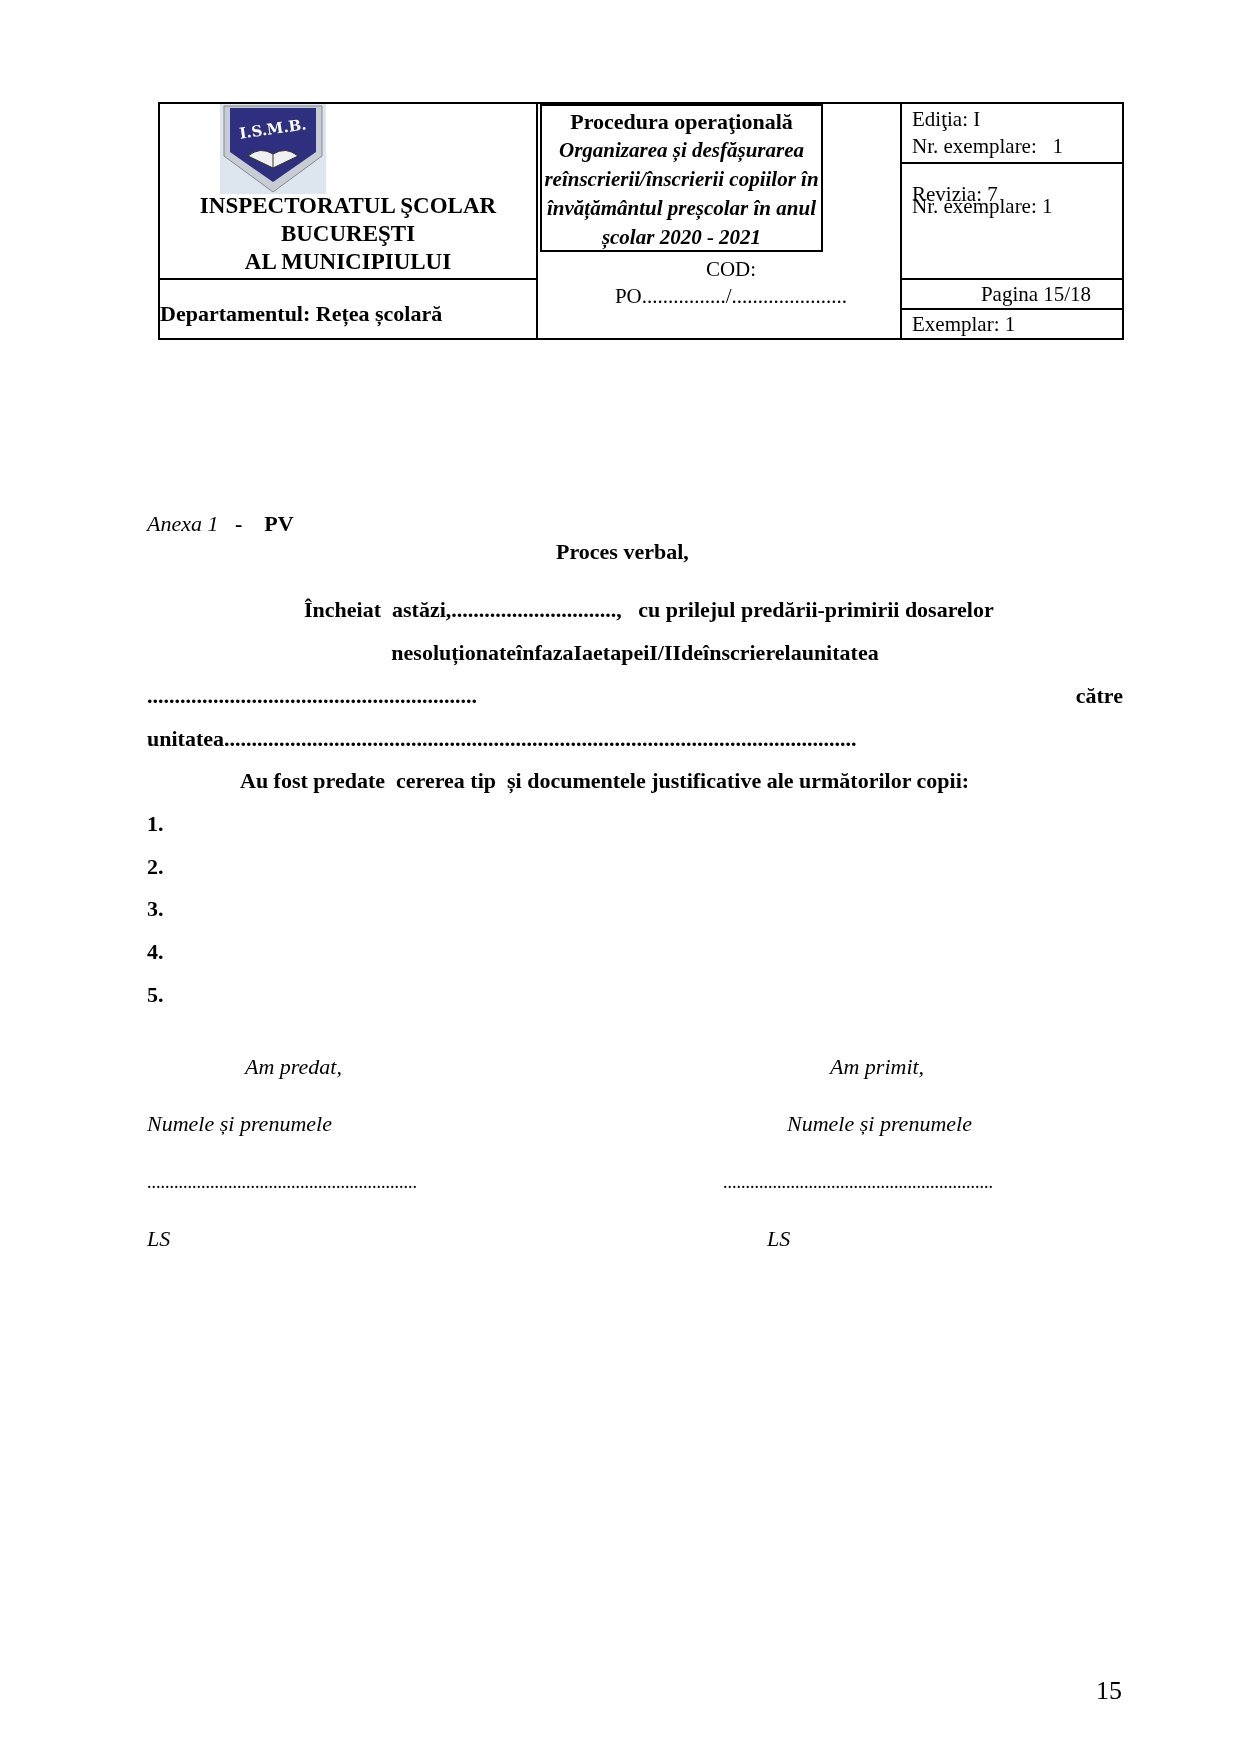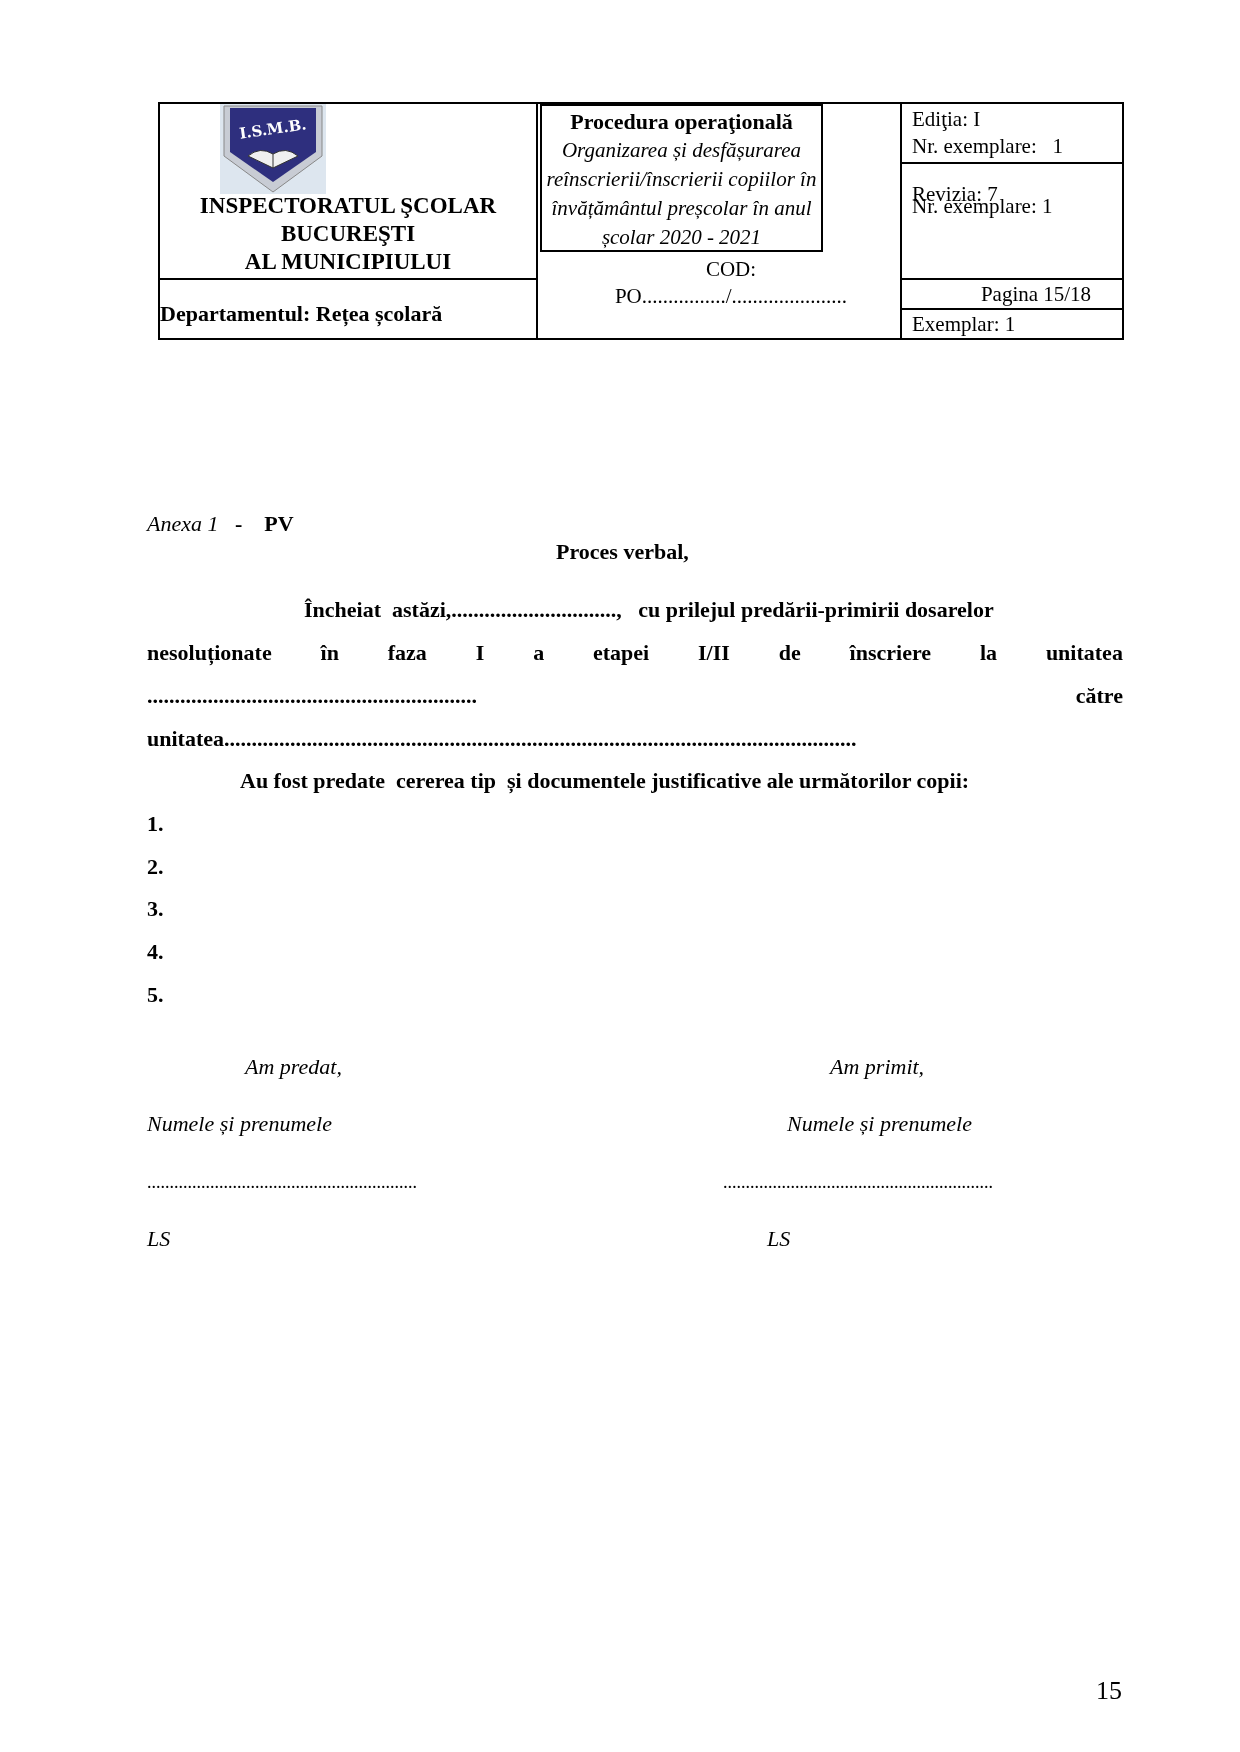--- a/index.html
+++ b/index.html
@@ -16,21 +16,21 @@
     .col-mid { position: absolute; left: 378px; top: 0; width: 362px; height: 100%; }
     .col-right { position: absolute; left: 742px; top: 0; width: 180px; height: 100%; border-radius: 30px; }
 
     .logo { position: absolute; left: 60px; top: 0; width: 106px; height: 90px; background: #d8e4f0; }
     .logo svg { display: block; }
     .inst-name { position: absolute; left: 0; top: 88px; width: 376px; text-align: center; font-weight: bold; font-size: 23px; line-height: 28px; }
     .dept { position: absolute; left: 0; top: 196px; width: 376px; text-align: left; font-weight: bold; font-size: 22px; line-height: 28px; }
 
     .proc-box { position: absolute; left: 2px; top: 0; width: 283px; height: 148px; border: 2px solid #000; box-sizing: border-box; text-align: center; }
     .proc-title { font-weight: bold; font-size: 22px; line-height: 28px; margin-top: 2px; }
-    .proc-sub { font-weight: normal; font-style: italic; font-size: 21px; line-height: 29px; }
+    .proc-sub { font-weight: bold; font-style: italic; font-size: 21px; line-height: 29px; }
     .cod { position: absolute; left: 0; top: 152px; width: 362px; text-align: center; font-size: 21px; line-height: 27px; padding-left: 12px; }
 
     .r-cell { position: absolute; left: 10px; font-size: 21px; line-height: 28px; white-space: pre; }
     .r-center { position: absolute; left: 0; width: 220px; text-align: center; font-size: 21px; line-height: 28px; }
 
     
     .txt { position: absolute; font-size: 22px; line-height: 28px; white-space: pre; }
     .b { font-weight: bold; }
     .i { font-style: italic; }
     .justify-row { position: absolute; left: 147px; width: 976px; display: flex; justify-content: space-between; font-weight: bold; font-size: 22px; line-height: 28px; }
@@ -91,21 +91,21 @@
       <div class="r-cell" style="top:206px;">Exemplar: 1</div>
     </div>
   </div>
 
   <div class="txt" style="left:147px;top:510px;"><span class="i">Anexa 1</span><span class="i b">   </span><span class="b">-</span><span>    </span><span class="b">PV</span></div>
 
   <div class="txt b" style="left:556px;top:538px;">Proces verbal,</div>
 
   <div class="txt b" style="left:304px;top:596px;">Încheiat  astăzi,..............................,   cu prilejul predării-primirii dosarelor</div>
 
-  <div class="justify-row" style="top:639px;">
+  <div class="justify-row" style="top:639px;justify-content:center;">
     <span>nesoluționate</span>
     <span>în</span>
     <span>faza</span>
     <span>I</span>
     <span>a</span>
     <span>etapei</span>
     <span>I/II</span>
     <span>de</span>
     <span>înscriere</span>
     <span>la</span>

